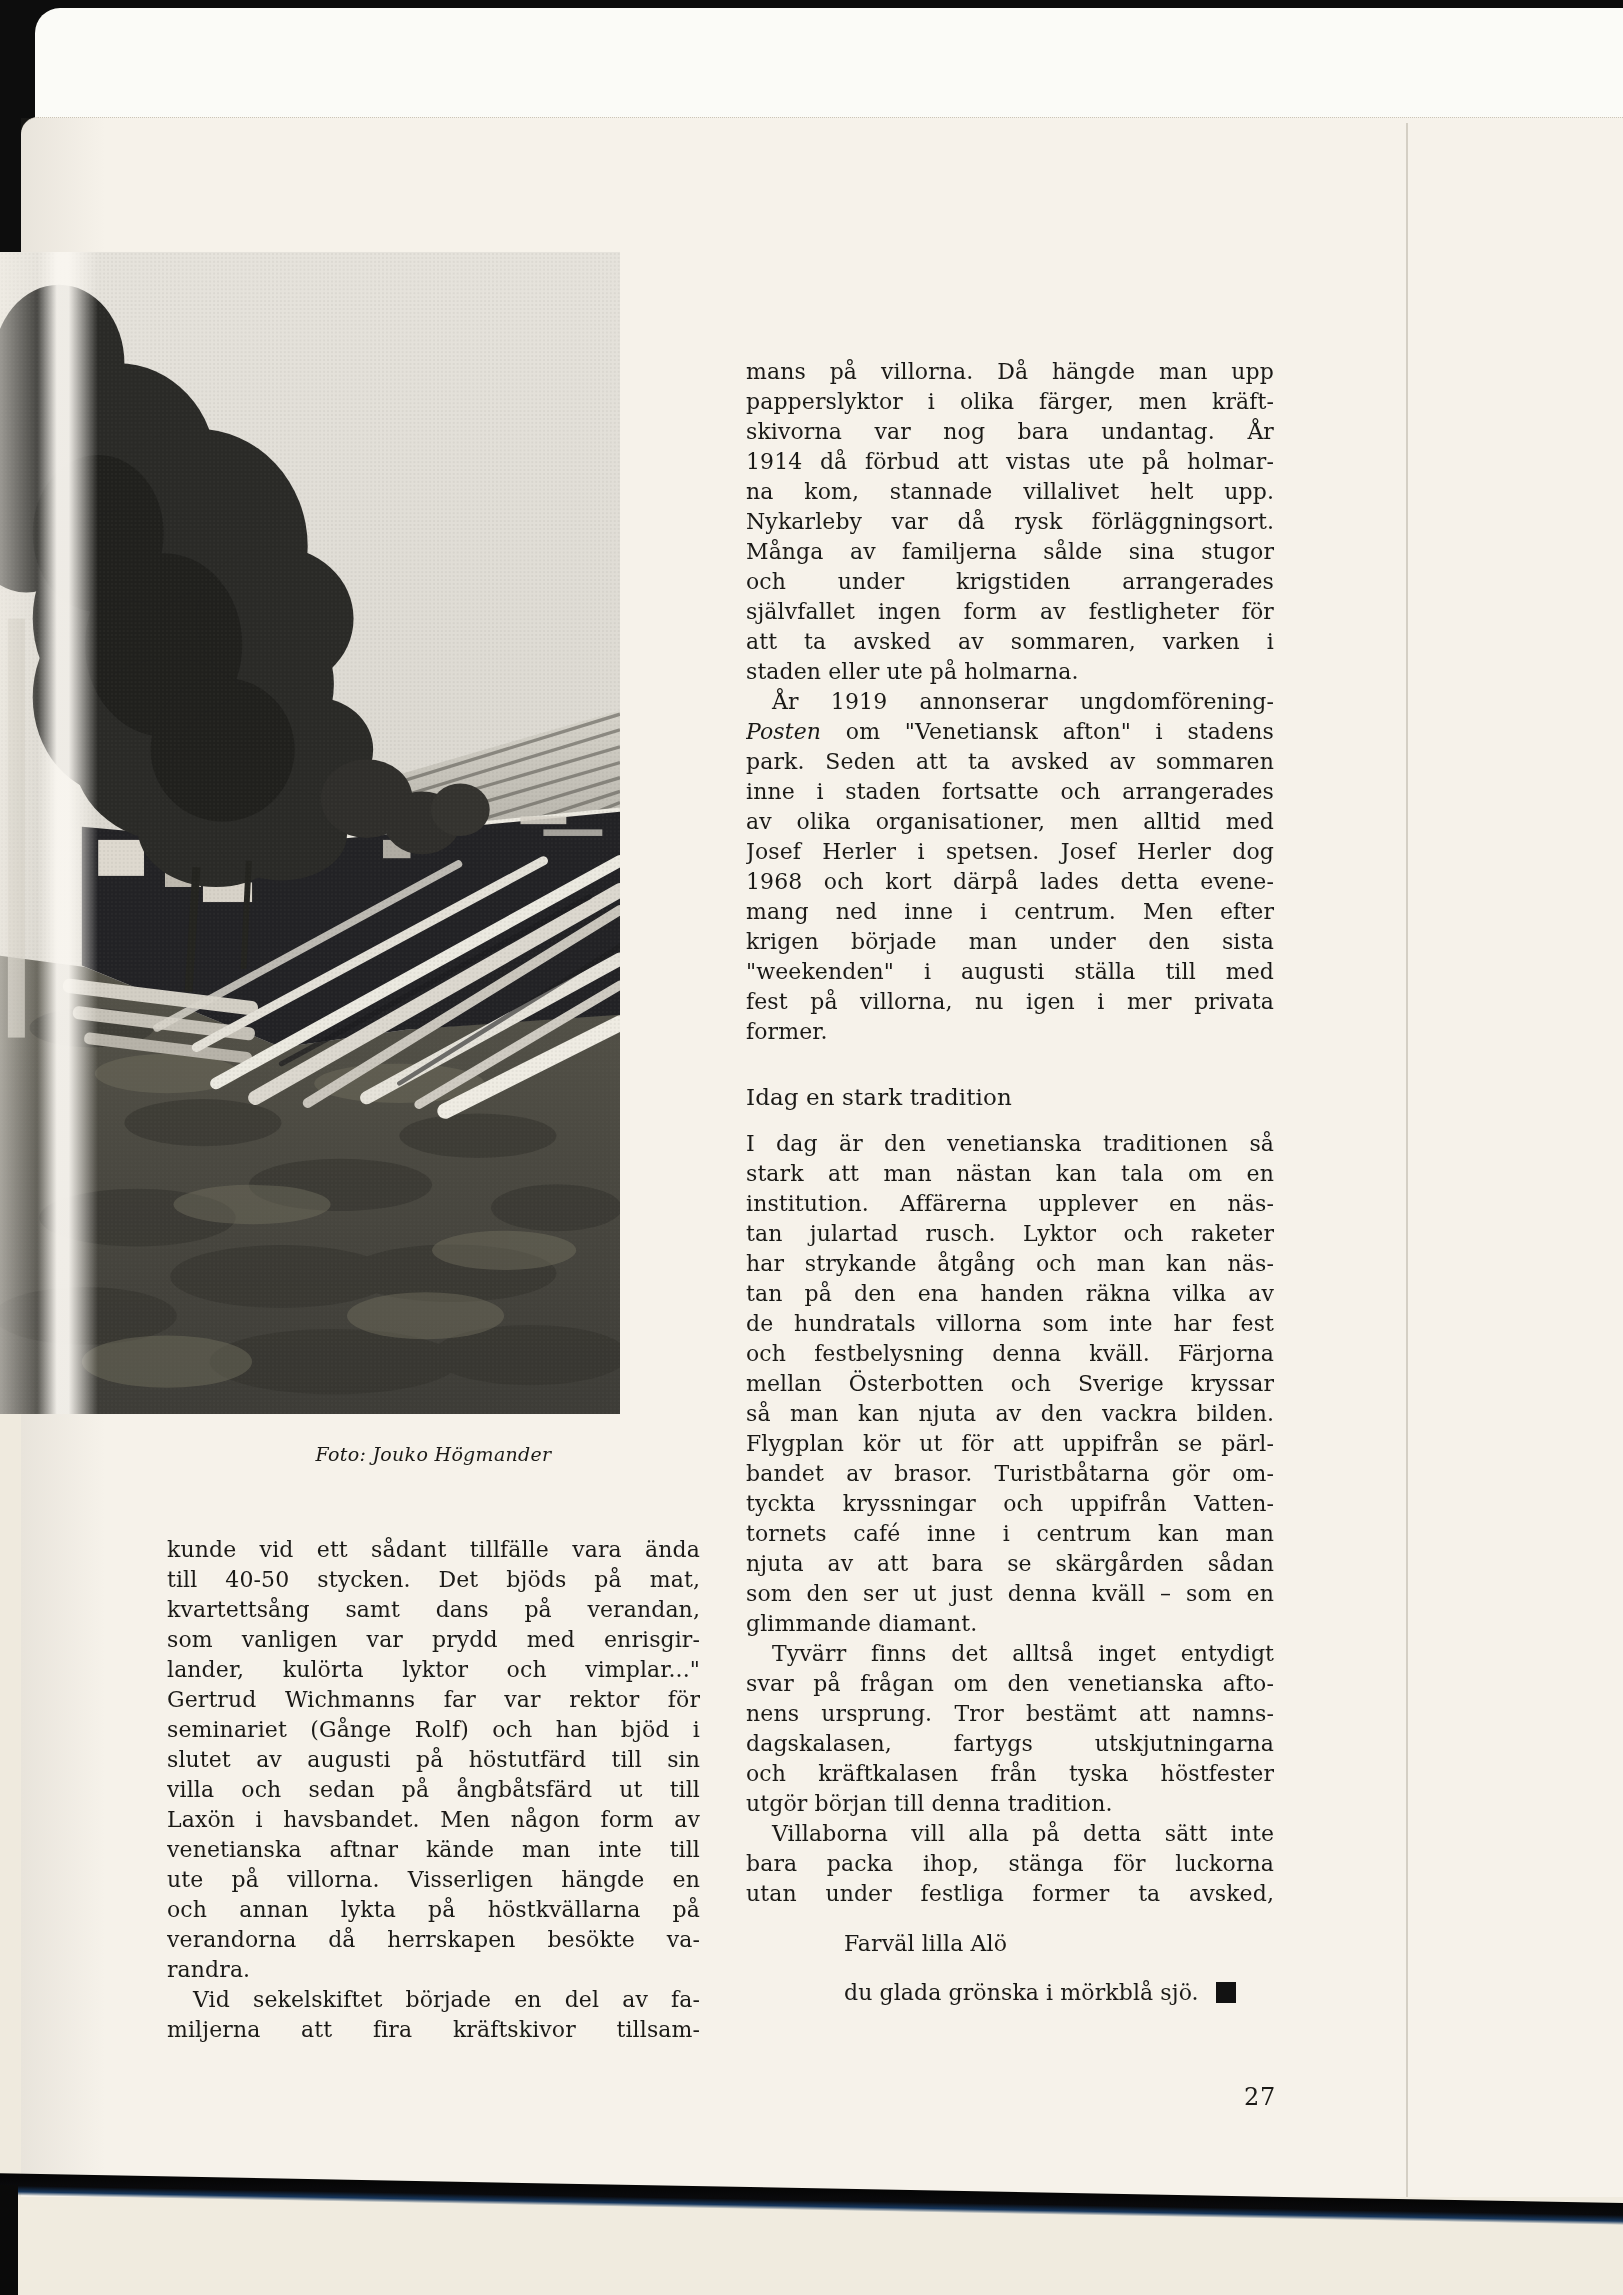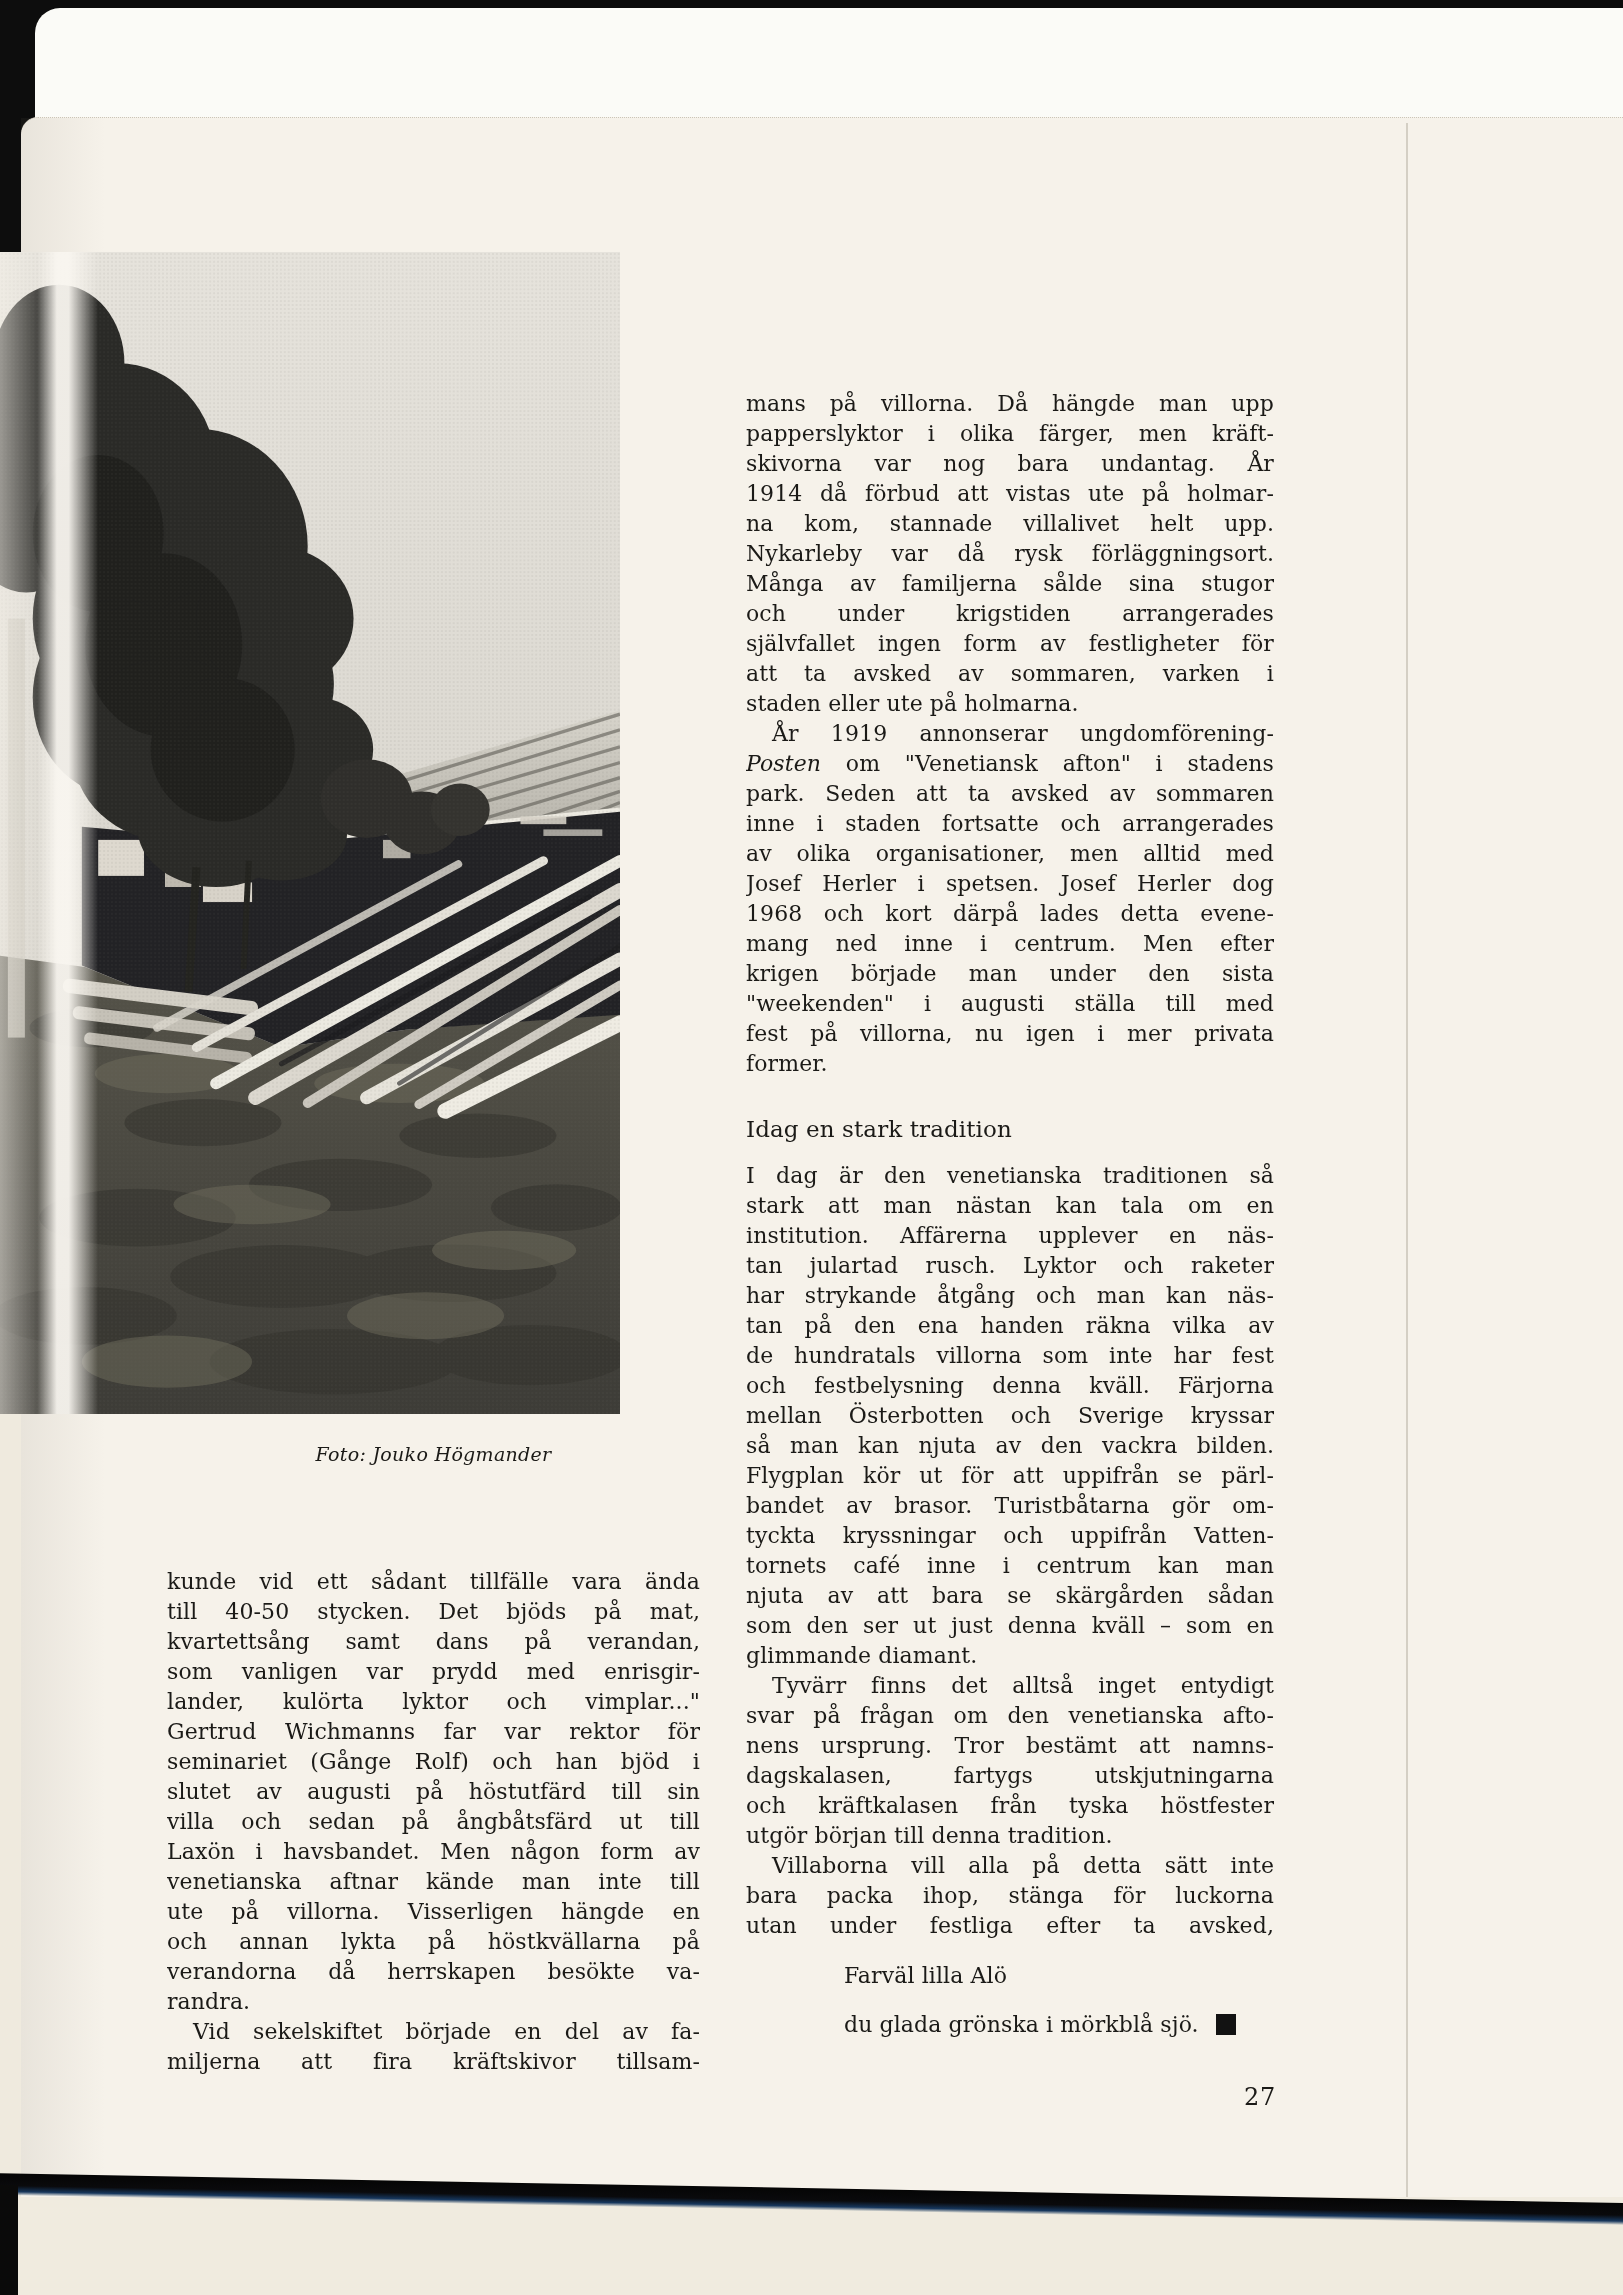--- a/index.html
+++ b/index.html
@@ -27,21 +27,21 @@
   .photo{position:absolute;left:0;top:252px;width:620px;height:1162px;}
   .photo svg{display:block;width:620px;height:1162px;}
   .gutter-wash{position:absolute;left:0;top:252px;width:98px;height:1162px;pointer-events:none;
      background:linear-gradient(to right,rgba(246,242,234,0.55) 0%,rgba(246,242,234,0.15) 38%,
      rgba(249,246,240,0.95) 58%,rgba(249,246,240,0.95) 70%,rgba(246,242,234,0) 100%);}
 
   .caption{position:absolute;left:167px;top:1443px;width:533px;text-align:center;
            font-style:italic;font-size:19px;letter-spacing:0.3px;}
 
   
-  .col{position:absolute;font-size:22px;line-height:30px;letter-spacing:0.1px;margin-top:32px;}
+  .col{position:absolute;font-size:22px;line-height:30px;letter-spacing:0.1px;}
   #left-col{left:167px;top:1535px;width:533px;}
   #right-col{left:746px;top:357px;width:528px;}
   .line{height:30px;overflow:hidden;text-align:justify;text-align-last:justify;text-justify:inter-word;}
   .line.no-just{text-align:left;text-align-last:left;}
   .line.indent{text-indent:26px;}
   .col-heading{font-size:23px;margin:35px 0 17px 0;height:30px;}
   .verse-line{height:30px;overflow:hidden;padding-left:98px;margin-top:19.6px;
               text-align:left;text-align-last:left;}
   .endmark{display:inline-block;width:19.6px;height:21px;background:#121212;margin-left:10.5px;
            vertical-align:-2.6px;}
@@ -247,21 +247,21 @@
       <div class="line">som den ser ut just denna kväll – som en</div>
       <div class="line no-just">glimmande diamant.</div>
       <div class="line indent">Tyvärr finns det alltså inget entydigt</div>
       <div class="line">svar på frågan om den venetianska afto-</div>
       <div class="line">nens ursprung. Tror bestämt att namns-</div>
       <div class="line">dagskalasen, fartygs utskjutningarna</div>
       <div class="line">och kräftkalasen från tyska höstfester</div>
       <div class="line no-just">utgör början till denna tradition.</div>
       <div class="line indent">Villaborna vill alla på detta sätt inte</div>
       <div class="line">bara packa ihop, stänga för luckorna</div>
-      <div class="line">utan under festliga efter ta avsked,</div>
+      <div class="line">utan under festliga former ta avsked,</div>
       <div class="verse-line">Farväl lilla Alö</div>
       <div class="verse-line">du glada grönska i mörkblå sjö. <span class="endmark"></span></div>
     </div>
 
   <div class="page-num">27</div>
 
   <div class="bottom-sheet"></div>
   <div class="edge-band"></div>
   <div class="black-bottom-left"></div>
 </div>

